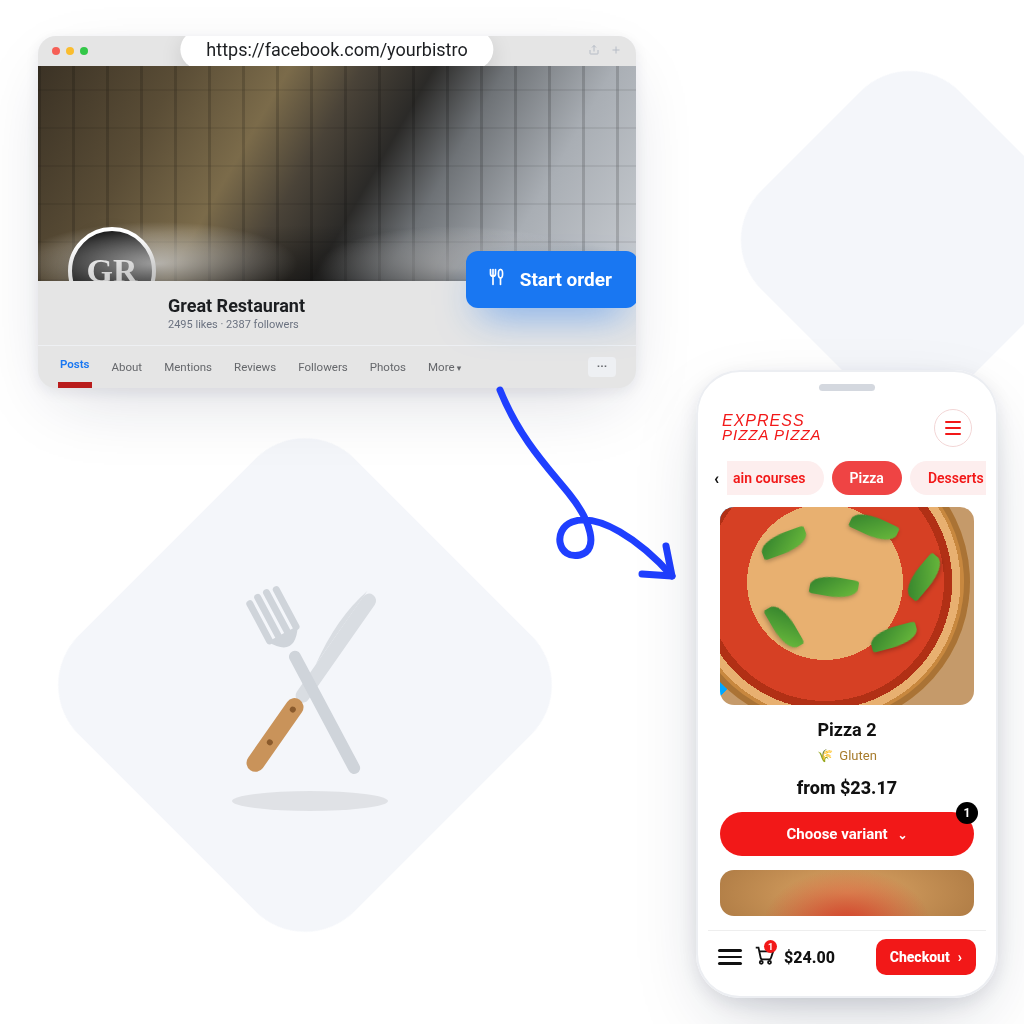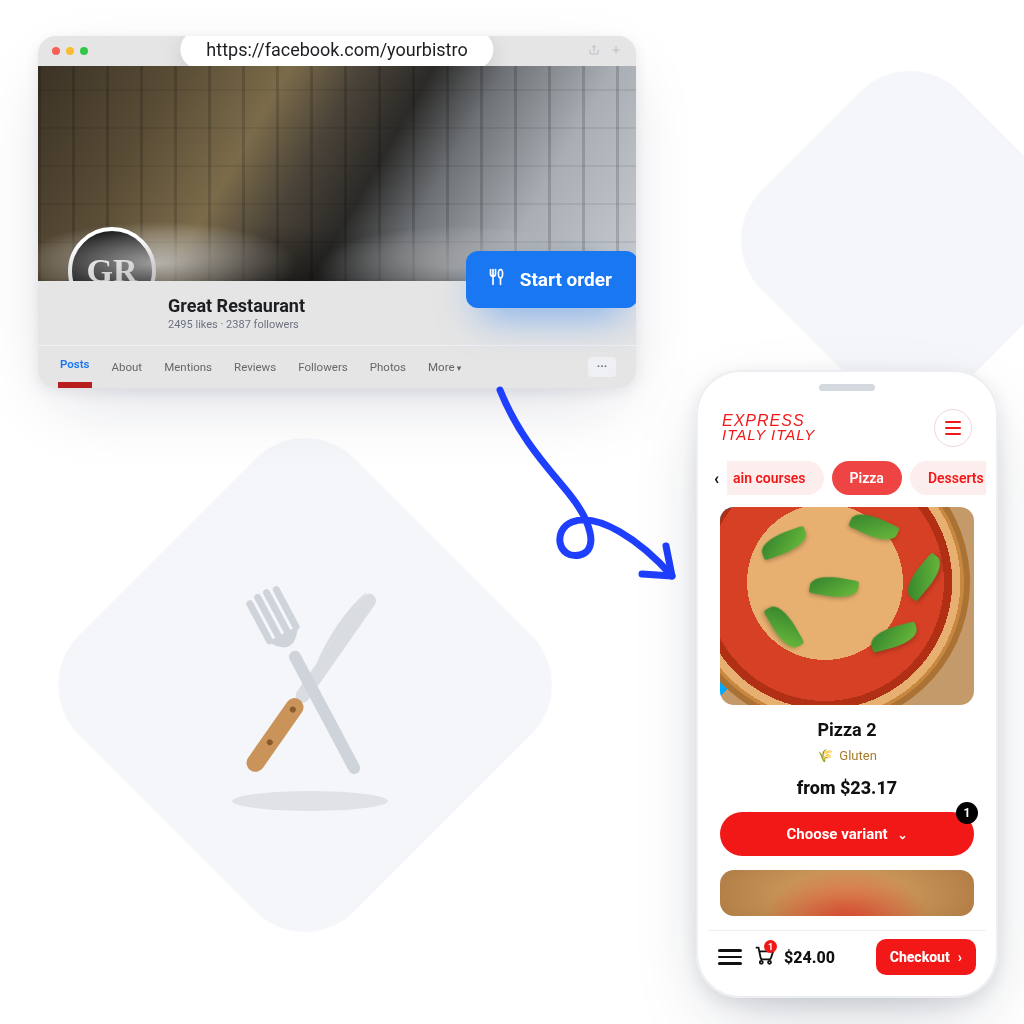--- a/index.html
+++ b/index.html
@@ -304,21 +304,21 @@
   <ellipse cx="115" cy="246" rx="78" ry="10" fill="rgba(0,0,0,.08)"></ellipse>
 </svg>
 
 <div class="phone">
   <div class="speaker"></div>
   <div class="screen">
 
     <div class="app-header">
       <div class="brand">
         <span class="l1">EXPRESS</span>
-        <span class="l2">ITALY ITALY</span>
+        <span class="l2">PIZZA PIZZA</span>
       </div>
       <div class="hamburger">
         <span></span>
           <span></span>
           <span></span>
       </div>
     </div>
 
     <div class="cats">
       <div class="chev">‹</div>

